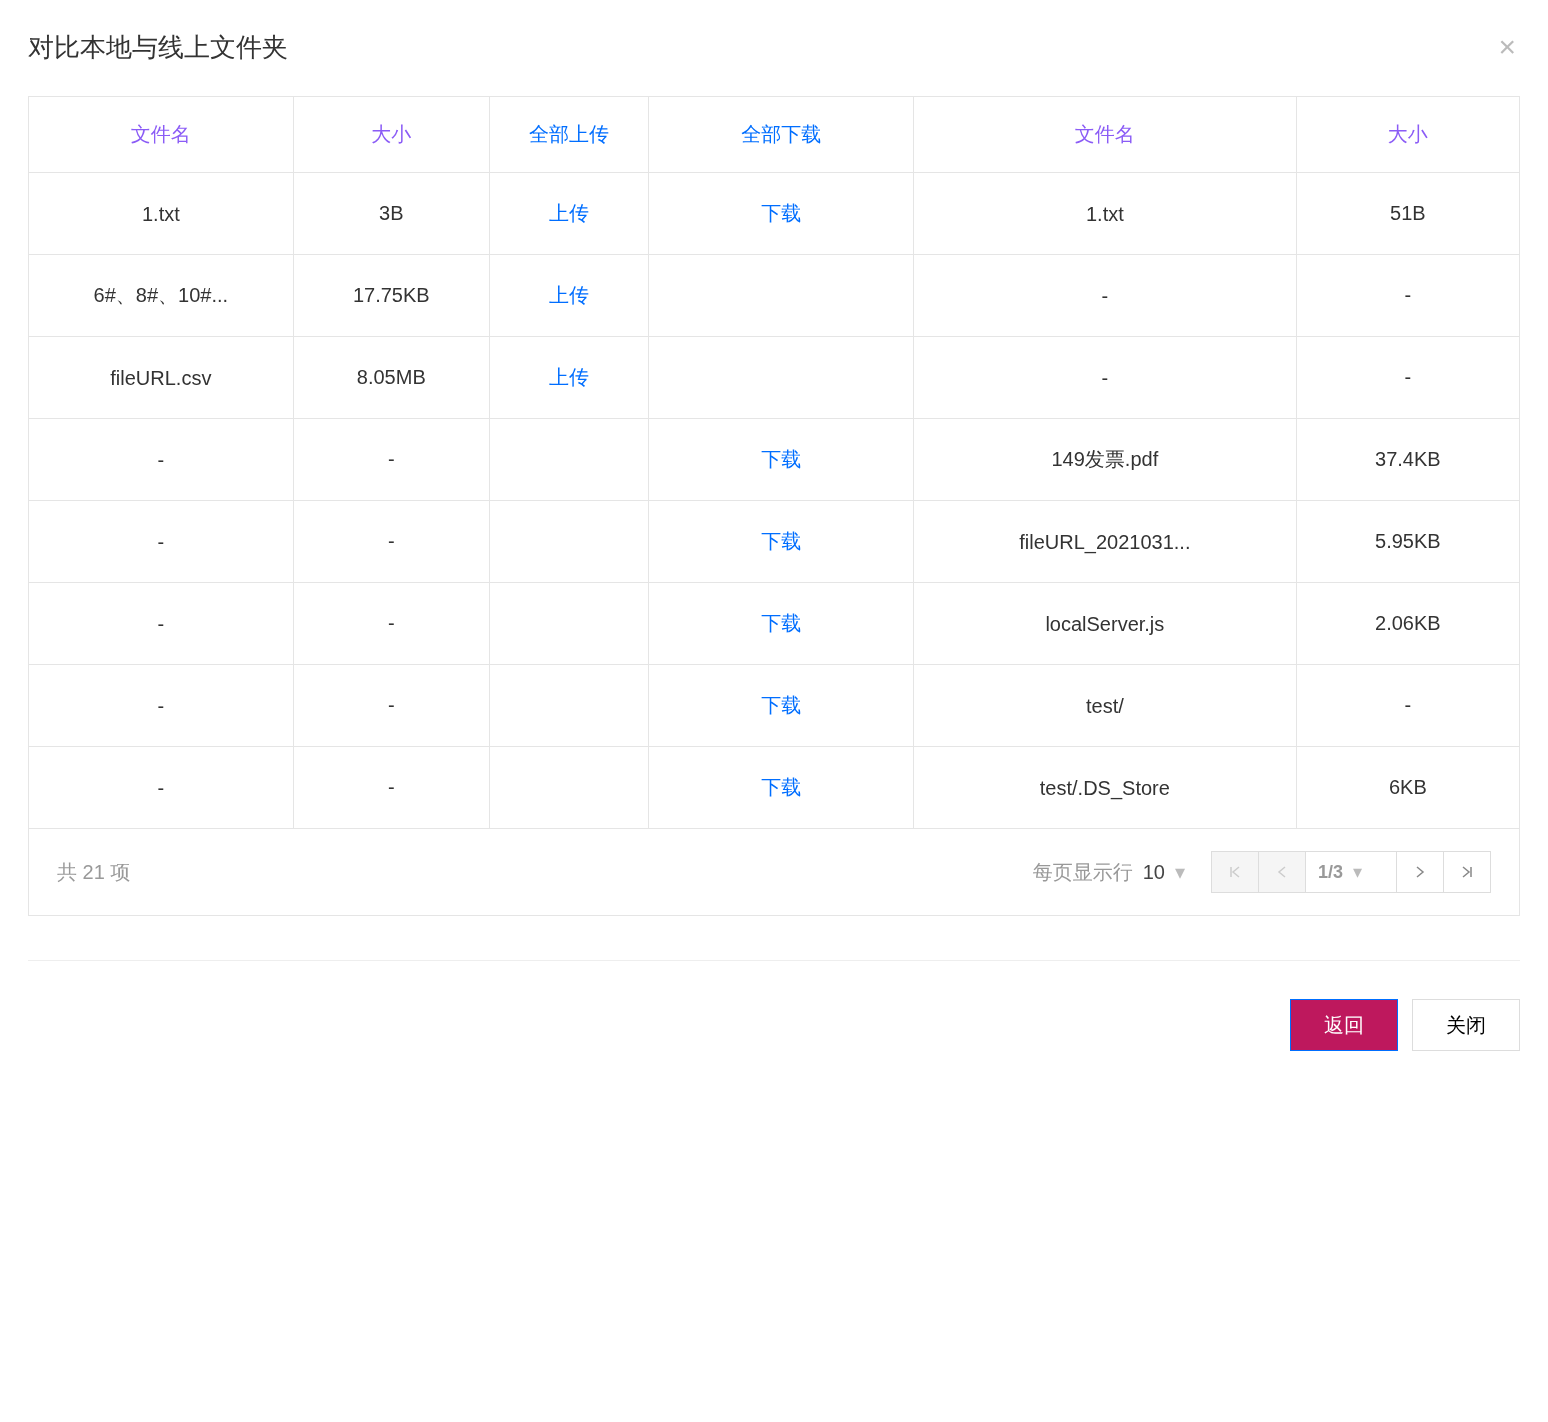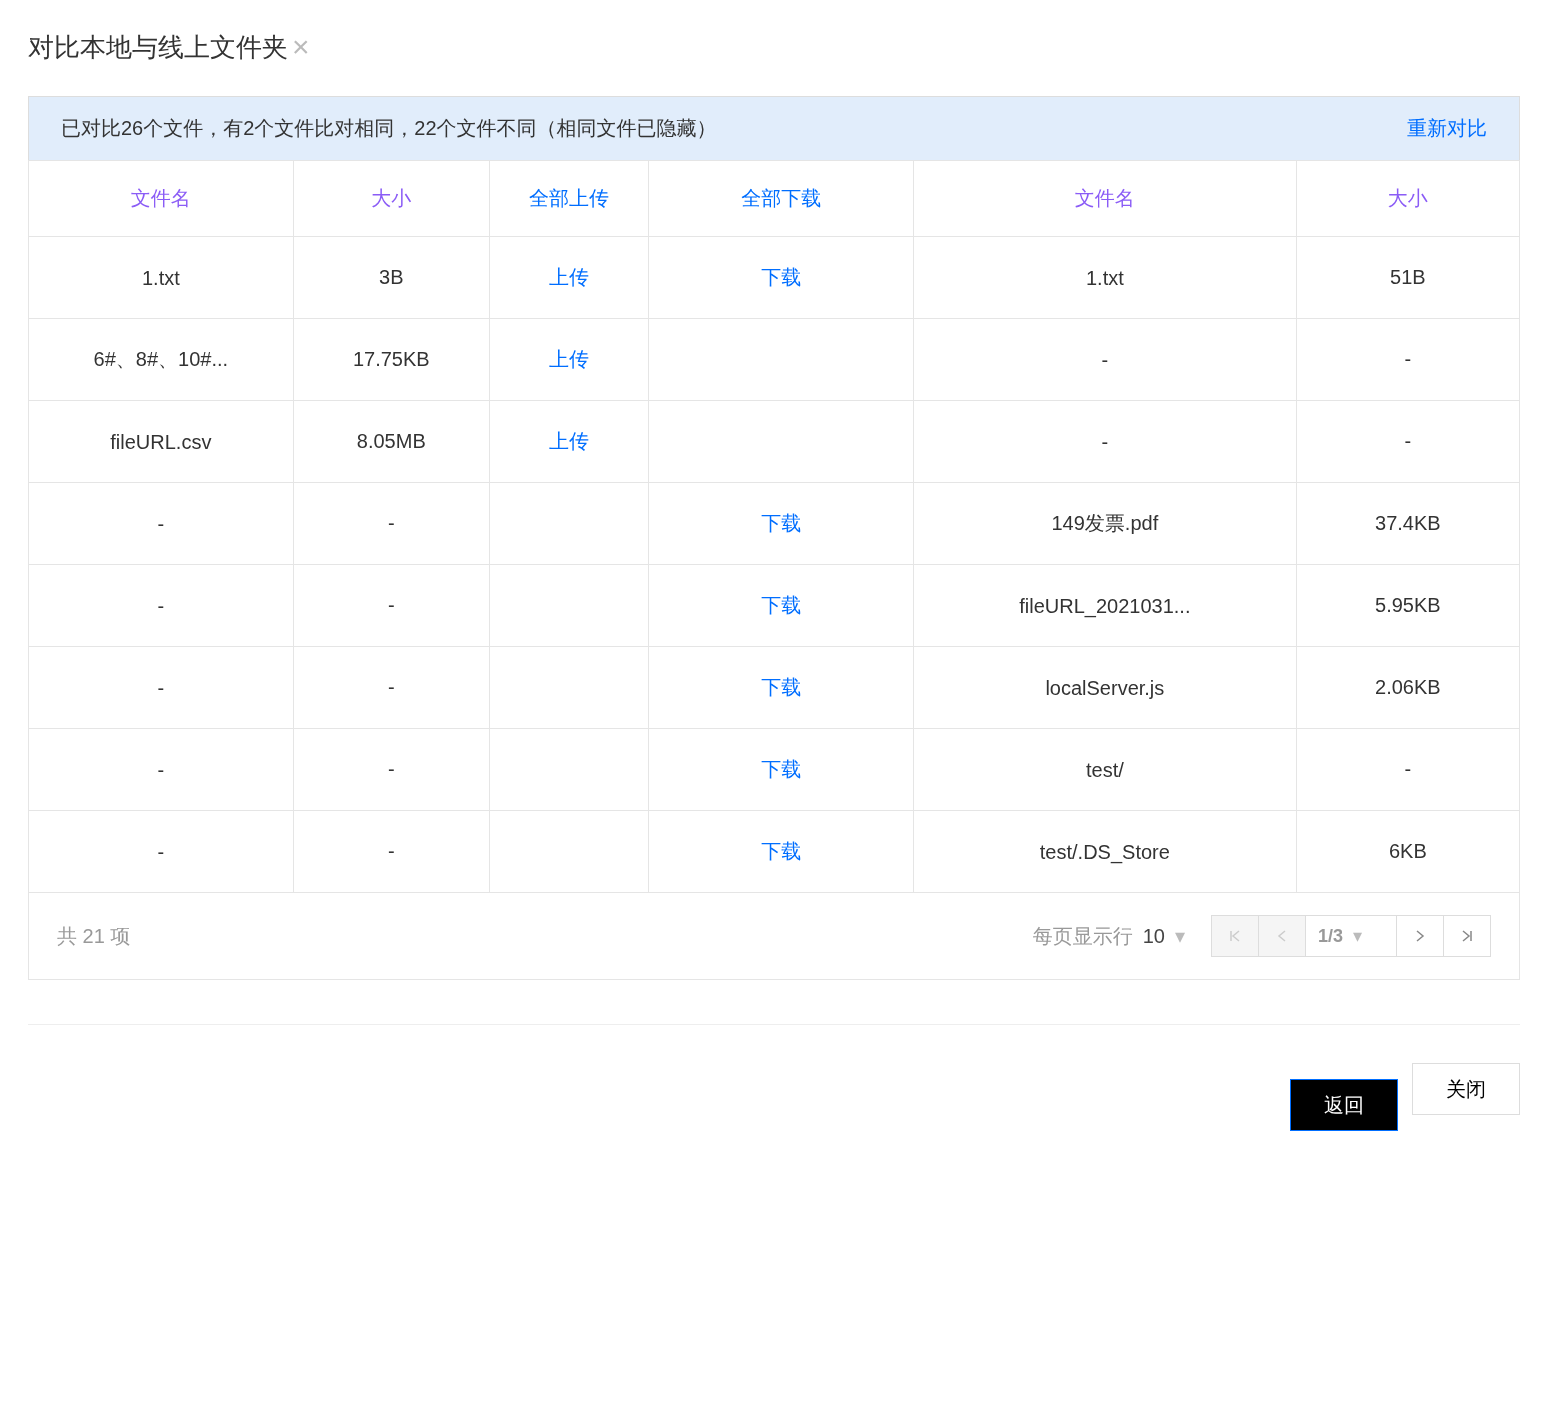--- a/index.html
+++ b/index.html
@@ -10,21 +10,21 @@
     font-size: 18px;
     color: #333;
     background: #fff;
   }
   .dialog {
     width: 1548px;
     padding: 28px 28px 0 28px;
   }
   .dialog-header {
     display: flex;
-    justify-content: flex-start;
+    justify-content: space-between;
     align-items: center;
     margin-bottom: 30px;
   }
   .dialog-title {
     font-size: 26px;
     font-weight: 400;
   }
   .close-btn {
     font-size: 30px;
     color: #bbb;
@@ -161,24 +161,23 @@
     height: 52px;
     border: 1px solid #ddd;
     background: #fff;
     font-size: 20px;
     cursor: pointer;
     display: flex;
     align-items: center;
     justify-content: center;
   }
   .btn.primary {
-    background: #000000;
+    background: #be185d;
     border-color: #006eff;
     color: #fff;
-    margin-top: 16px;
   }
   .ellipsis {
     max-width: 100%;
     display: inline-block;
     overflow: hidden;
     text-overflow: ellipsis;
     white-space: nowrap;
     vertical-align: middle;
     padding: 0 8px;
   }
@@ -186,24 +185,20 @@
 </head>
 <body>
 
 <div class="dialog">
 
   <div class="dialog-header">
     <div class="dialog-title">对比本地与线上文件夹</div>
     <div class="close-btn">×</div>
   </div>
 
-  <div class="summary-bar">
-    <span>已对比26个文件，有2个文件比对相同，22个文件不同（相同文件已隐藏）</span>
-    <span class="link">重新对比</span>
-  </div>
 
   <table>
     <colgroup>
       <col style="width:16.6%">
       <col style="width:12.3%">
       <col style="width:10.0%">
       <col style="width:16.6%">
       <col style="width:24.0%">
       <col style="width:14.0%">
     </colgroup>

